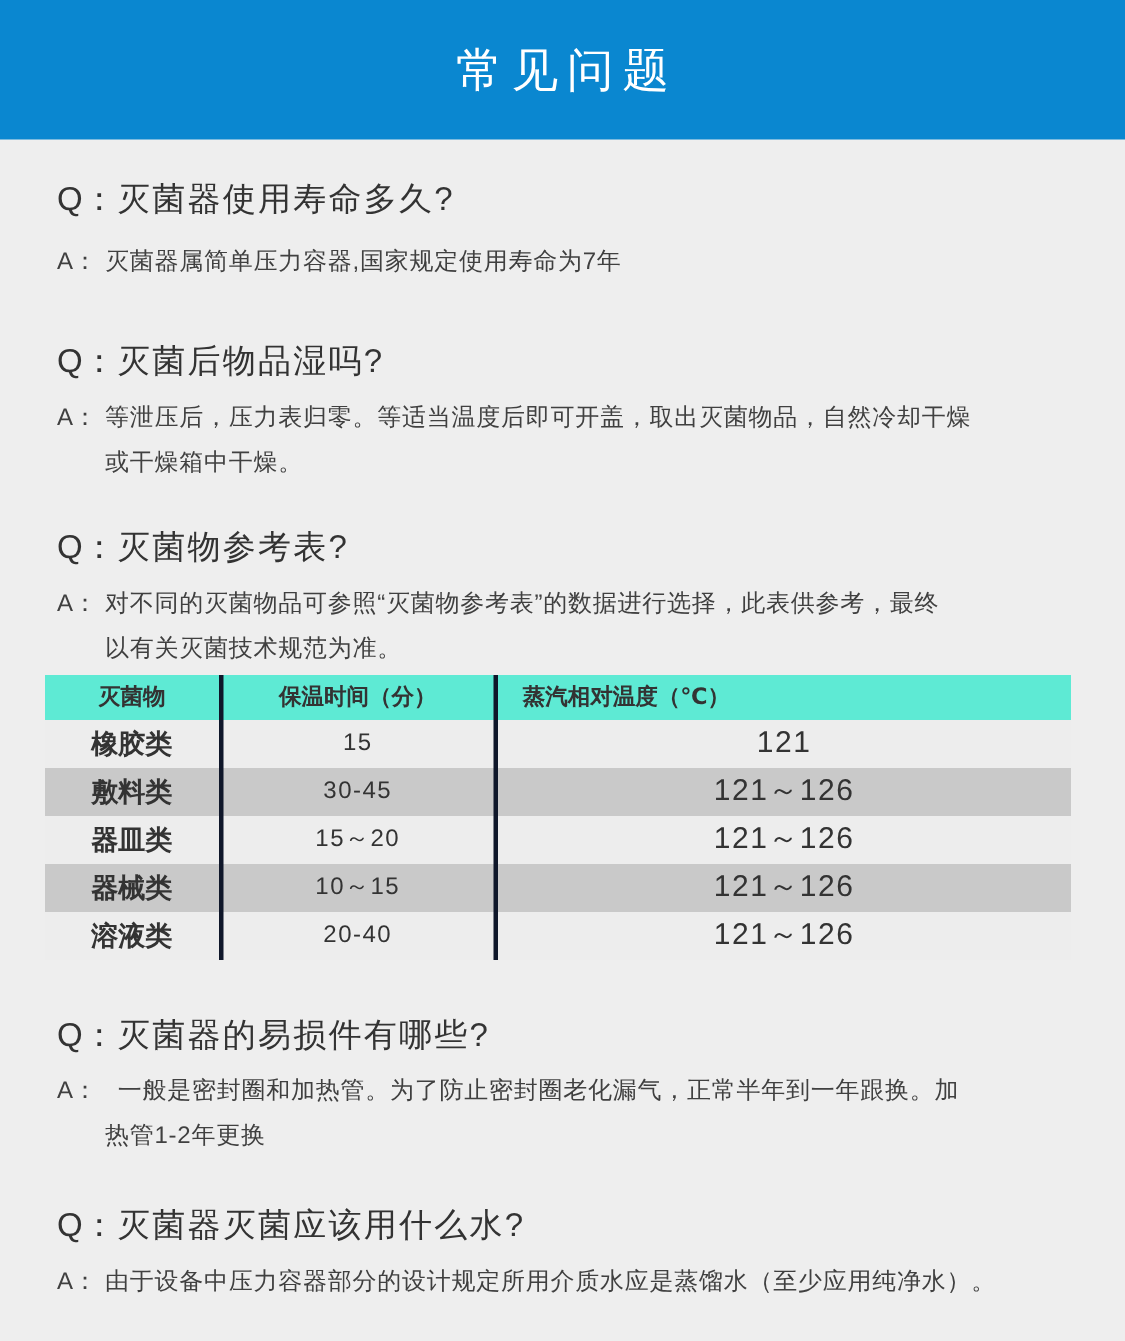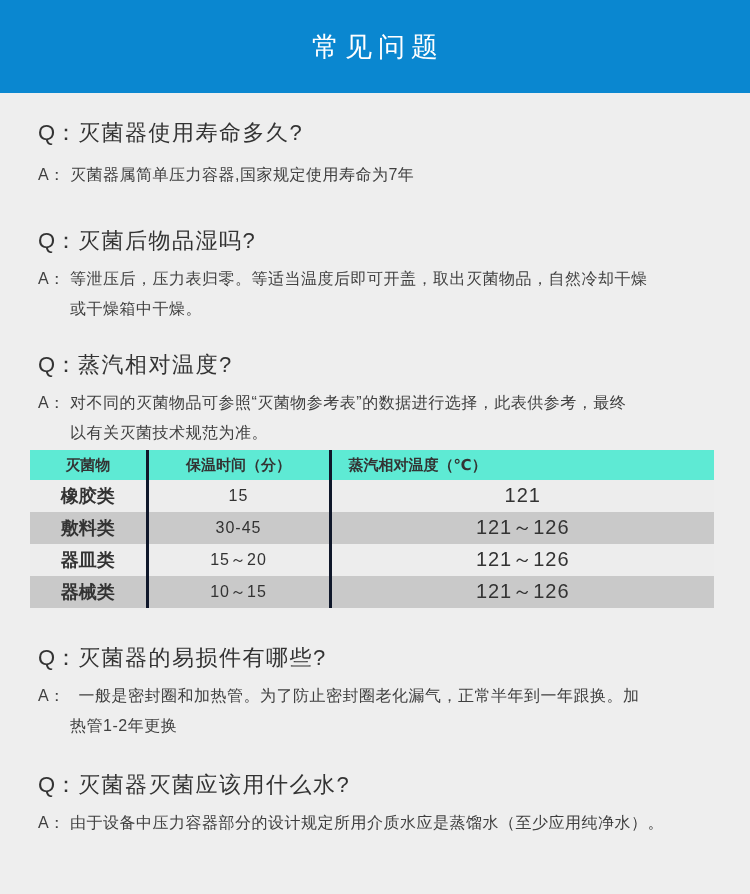--- a/index.html
+++ b/index.html
@@ -12,21 +12,21 @@
   }
   
   .banner {
     height:93px;
     background:#0a87d0;
     display:flex; align-items:center; justify-content:center;
   }
   .banner h1 {
     margin:0;
     color:#ffffff;
-    font-size:27px;
+    font-size:31px;
     font-weight:400;
     letter-spacing:6px;
     text-indent:6px;
   }
   
   .content { padding:0 38px; }
   .qa { margin:0; }
   .qa1 { margin-top:25px; }
   .qa2 { margin-top:36px; }
   .qa3 { margin-top:26px; }
@@ -128,21 +128,21 @@
     <div class="a-row">
       <span class="a-prefix">A：</span>
       <span class="a-text">等泄压后，压力表归零。等适当温度后即可开盖，取出灭菌物品，自然冷却干燥
 或干燥箱中干燥。</span>
     </div>
   </section>
 
   <section class="qa qa3">
     <div class="q-row">
       <span class="q-prefix">Q：</span>
-      <span class="q-text">蒸汽相对温度?</span>
+      <span class="q-text">灭菌物参考表?</span>
     </div>
     <div class="a-row">
       <span class="a-prefix">A：</span>
       <span class="a-text">对不同的灭菌物品可参照“灭菌物参考表”的数据进行选择，此表供参考，最终
 以有关灭菌技术规范为准。</span>
     </div>
   </section>
 
   <table class="ref">
     <colgroup>
@@ -171,20 +171,25 @@
       <tr>
         <td class="cat">器皿类</td>
         <td class="num">15～20</td>
         <td class="temp"><span class="temp-inner">121～126</span></td>
       </tr>
       <tr>
         <td class="cat">器械类</td>
         <td class="num">10～15</td>
         <td class="temp"><span class="temp-inner">121～126</span></td>
       </tr>
+      <tr>
+        <td class="cat">溶液类</td>
+        <td class="num">20-40</td>
+        <td class="temp"><span class="temp-inner">121～126</span></td>
+      </tr>
     </tbody>
   </table>
 
   <section class="qa qa4">
     <div class="q-row">
       <span class="q-prefix">Q：</span>
       <span class="q-text">灭菌器的易损件有哪些?</span>
     </div>
     <div class="a-row">
       <span class="a-prefix">A：</span>

